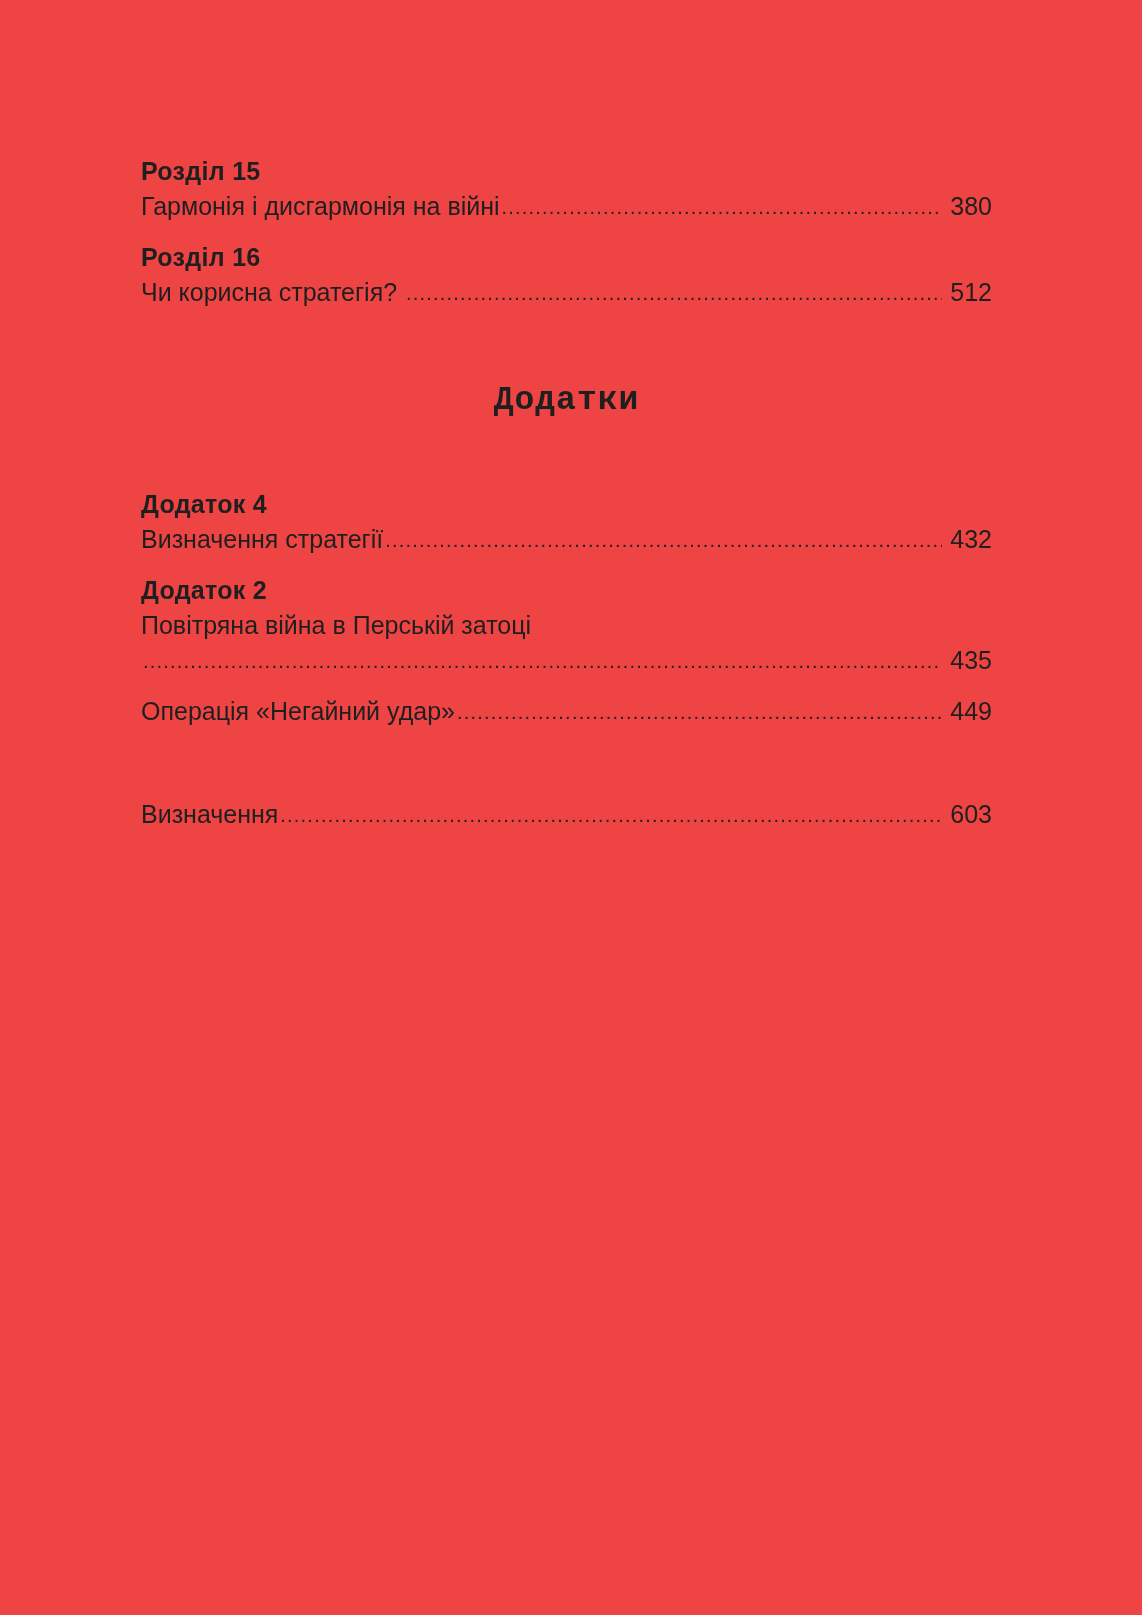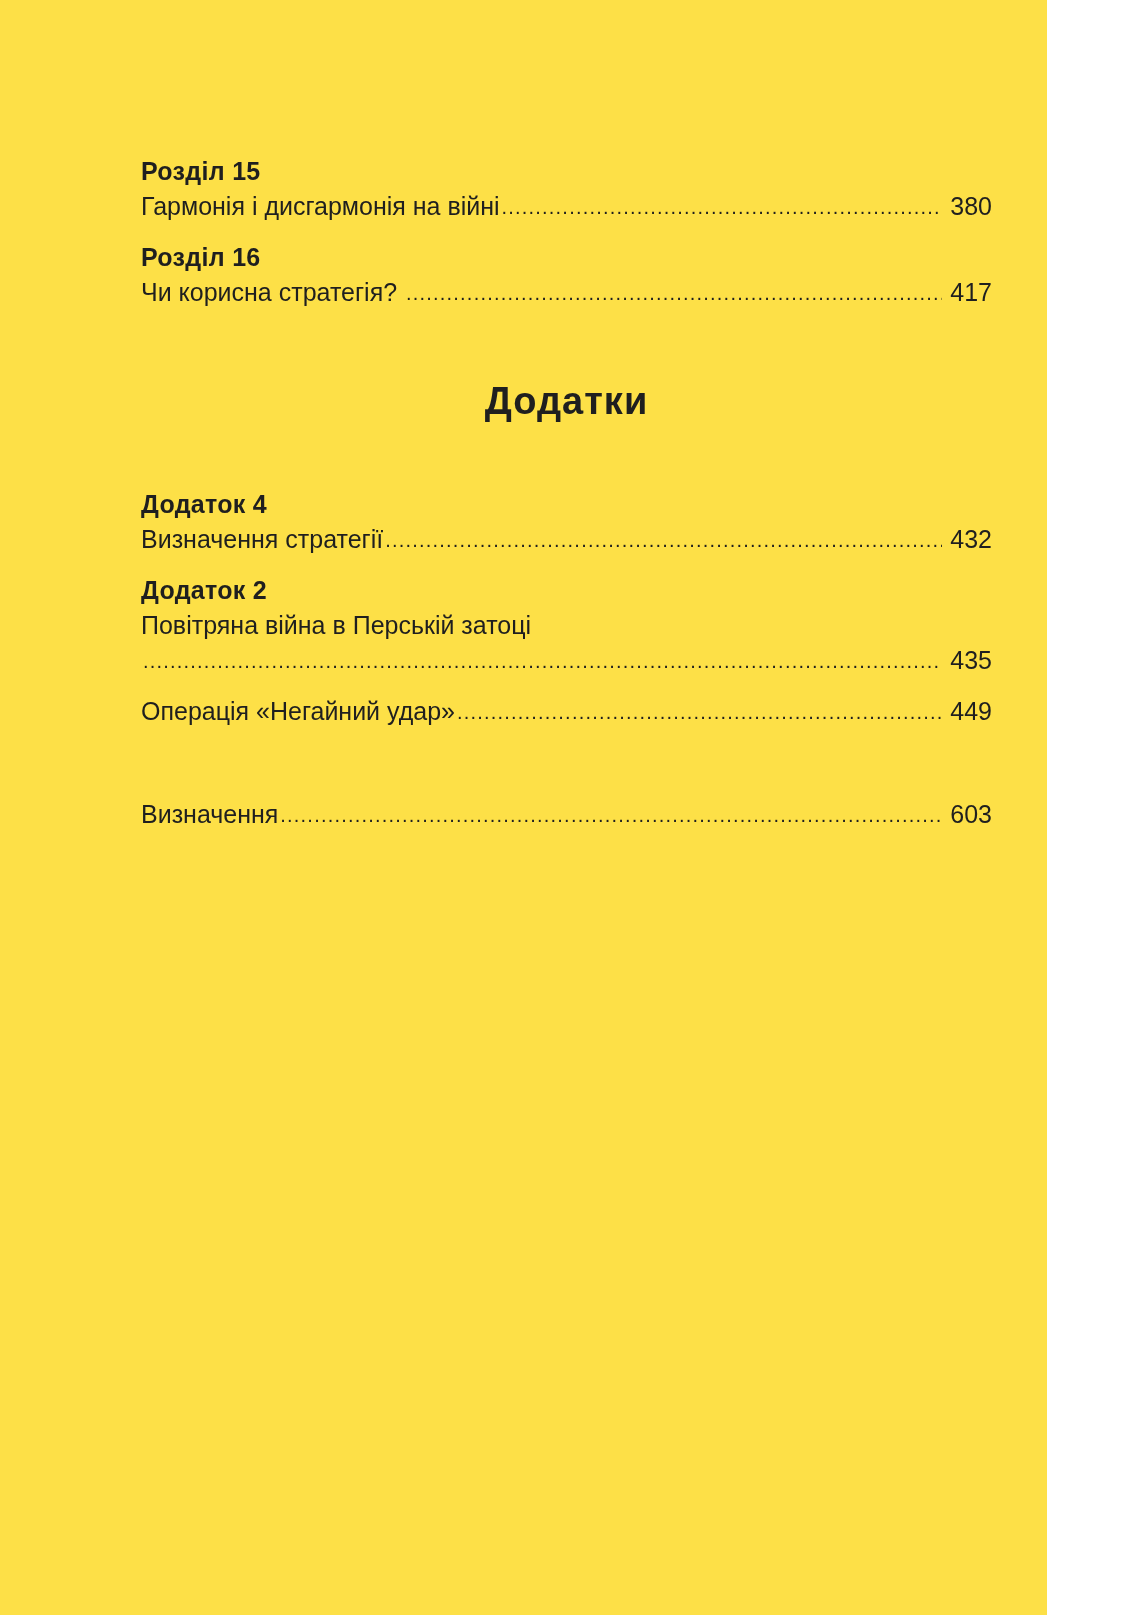--- a/index.html
+++ b/index.html
@@ -9,23 +9,23 @@
   }
   body {
     width: 1142px;
     height: 1615px;
     font-family: "Liberation Sans", sans-serif;
     color: #1f1f1f;
     overflow: hidden;
   }
   .page {
     position: relative;
-    width: 1047px;
+    width: 1142px;
     height: 1615px;
-    background: #fde047;
+    background: #ef4444;
   }
   .content {
     position: absolute;
     left: 141px;
     top: 0;
     width: 851px;
     padding-top: 154px;
     font-size: 25px;
     line-height: 35px;
   }
@@ -59,25 +59,26 @@
   }
   .no-dots .dots { visibility: hidden; }
   .pagenum {
     flex: 0 0 auto;
     margin-left: 8px;
     white-space: nowrap;
   }
   .section-heading {
     margin-top: 68px;
     margin-bottom: 63px;
-    font-size: 38px;
+    font-size: 33px;
     line-height: 46px;
     font-weight: 700;
     letter-spacing: 1px;
     text-align: center;
+    font-family: Liberation Mono, monospace;
   }
   .chapters-block, .appendices-block, .back-block { margin: 0; }
   .back-block { margin-top: 68px; }
   .back-block .toc-line + .toc-line { margin-top: 15px; }
 </style>
 </head>
 <body>
 
 <div class="page">
   <div class="content">
@@ -89,21 +90,21 @@
             <span class="toc-text">Гармонія і дисгармонія на війні</span>
             <span class="dots"></span>
             <span class="pagenum">380</span>
           </div>
         </div>
         <div class="toc-group">
           <div class="toc-heading">Розділ 16</div>
           <div class="toc-line">
             <span class="toc-text">Чи корисна стратегія?&nbsp;</span>
             <span class="dots"></span>
-            <span class="pagenum">417</span>
+            <span class="pagenum">512</span>
           </div>
         </div>
       </div>
 
     <div class="section-heading">Додатки</div>
 
     <div class="appendices-block" id="appendices-block">
         <div class="toc-group">
           <div class="toc-heading">Додаток 4</div>
           <div class="toc-line">

